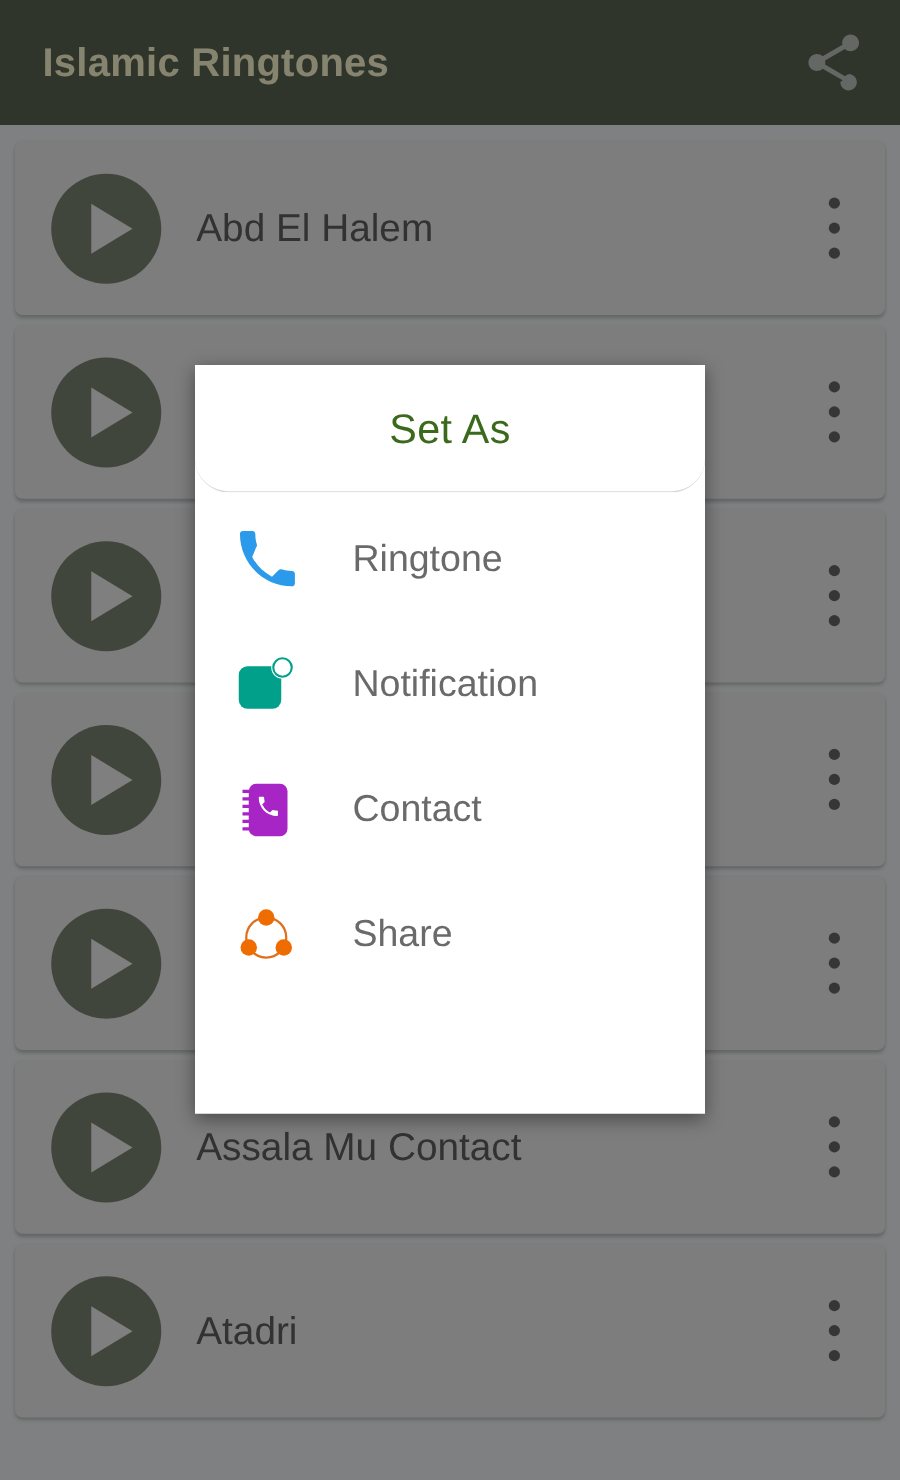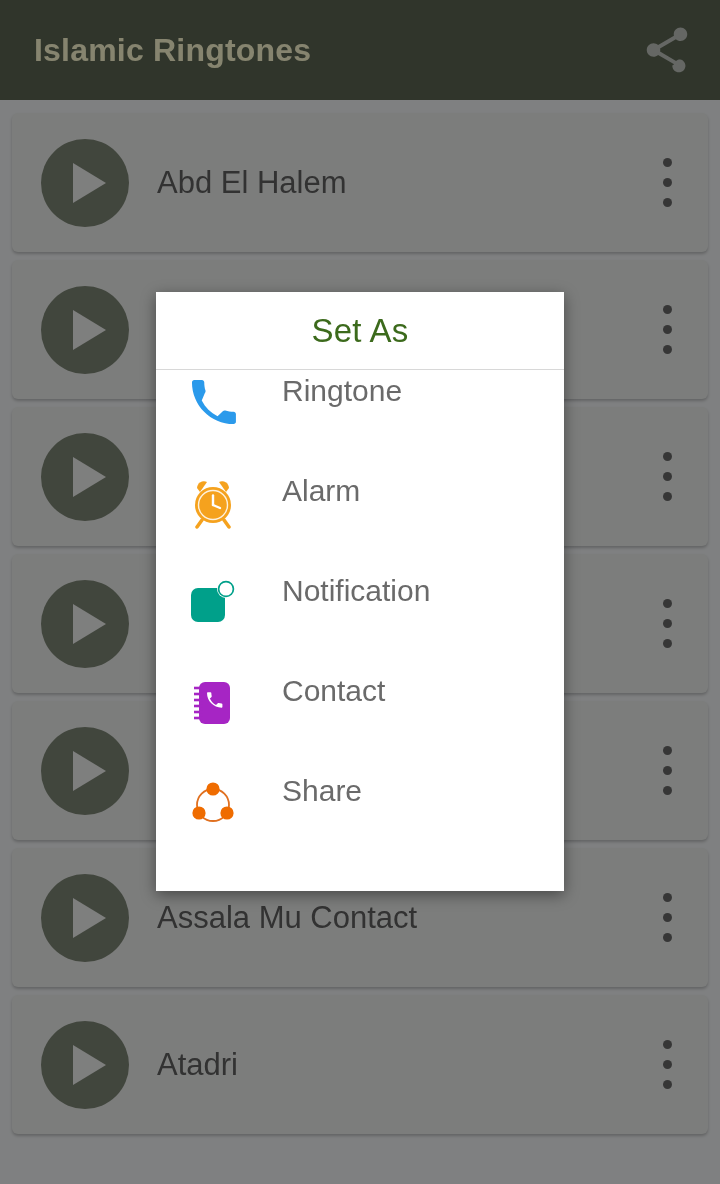--- a/index.html
+++ b/index.html
@@ -118,38 +118,40 @@
     left: 156px;
     top: 292px;
     width: 408px;
     height: 599px;
     background: #ffffff;
     box-shadow: 0 4px 14px rgba(0,0,0,0.42);
     box-sizing: border-box;
     overflow: hidden;
   }
   #dialog-title-bar {
-    height: 78px;
+    height: 102px;
     display: flex;
     align-items: center;
     justify-content: center;
     border-bottom: 1px solid #d8d8d8;
     box-sizing: border-box;
+    border-radius: 27px;
   }
   #dialog-title {
     color: #3c6a1c;
     font-size: 33px;
     letter-spacing: 0.3px;
   }
   #dialog-options {
     padding-top: 4px;
   }
   .dialog-option {
     height: 100px;
     display: flex;
+    align-items: center;
     box-sizing: border-box;
     padding-left: 28px;
     cursor: pointer;
   }
   .option-icon {
     width: 58px;
     height: 58px;
     flex: none;
     display: flex;
     align-items: center;
@@ -267,35 +269,20 @@
   </div>
   <div id="dialog-options">
 
   <div class="dialog-option">
         <span class="option-icon">
           <svg width="50" height="50" viewBox="0 0 24 24">
             <path fill="#2b9aeb" d="M6.6 10.8c1.7 3.3 4.3 5.9 7.6 7.6l2.5-2.5c.3-.3.8-.4 1.2-.3 1.2.4 2.6.6 4 .6.6 0 1.1.5 1.1 1.1V21c0 .6-.5 1.1-1.1 1.1C10.9 22.1 1.9 13.1 1.9 2c0-.6.5-1.1 1.1-1.1h3.7c.6 0 1.1.5 1.1 1.1 0 1.4.2 2.8.6 4 .1.4 0 .9-.3 1.2L6.6 10.8z"></path>
           </svg>
         </span>
         <span class="option-label">Ringtone</span>
-      </div>
-      <div class="dialog-option">
-        <span class="option-icon">
-          <svg width="52" height="52" viewBox="0 0 52 52">
-            <path d="M10 11 A7 7 0 0 1 20 5 L13 15 Z" fill="#f5a21e"></path>
-            <path d="M42 11 A7 7 0 0 0 32 5 L39 15 Z" fill="#f5a21e"></path>
-            <line x1="15" y1="43" x2="10" y2="50" stroke="#f5a21e" stroke-width="3.5" stroke-linecap="round"></line>
-            <line x1="37" y1="43" x2="42" y2="50" stroke="#f5a21e" stroke-width="3.5" stroke-linecap="round"></line>
-            <circle cx="26" cy="28" r="18" fill="#f5a21e"></circle>
-            <circle cx="26" cy="28" r="14.5" fill="none" stroke="#ffffff" stroke-width="1.4" opacity="0.85"></circle>
-            <line x1="26" y1="28" x2="26" y2="18.5" stroke="#ffffff" stroke-width="2.4" stroke-linecap="round"></line>
-            <line x1="26" y1="28" x2="33" y2="31" stroke="#ffffff" stroke-width="2.4" stroke-linecap="round"></line>
-          </svg>
-        </span>
-        <span class="option-label">Alarm</span>
       </div>
       <div class="dialog-option">
         <span class="option-icon">
           <svg width="50" height="50" viewBox="0 0 50 50">
             <rect x="3" y="10" width="34" height="34" rx="7" fill="#00a08a"></rect>
             <circle cx="38" cy="11" r="9" fill="#ffffff"></circle>
             <circle cx="38" cy="11" r="7.4" fill="#ffffff" stroke="#00a08a" stroke-width="1.7"></circle>
           </svg>
         </span>
         <span class="option-label">Notification</span>

